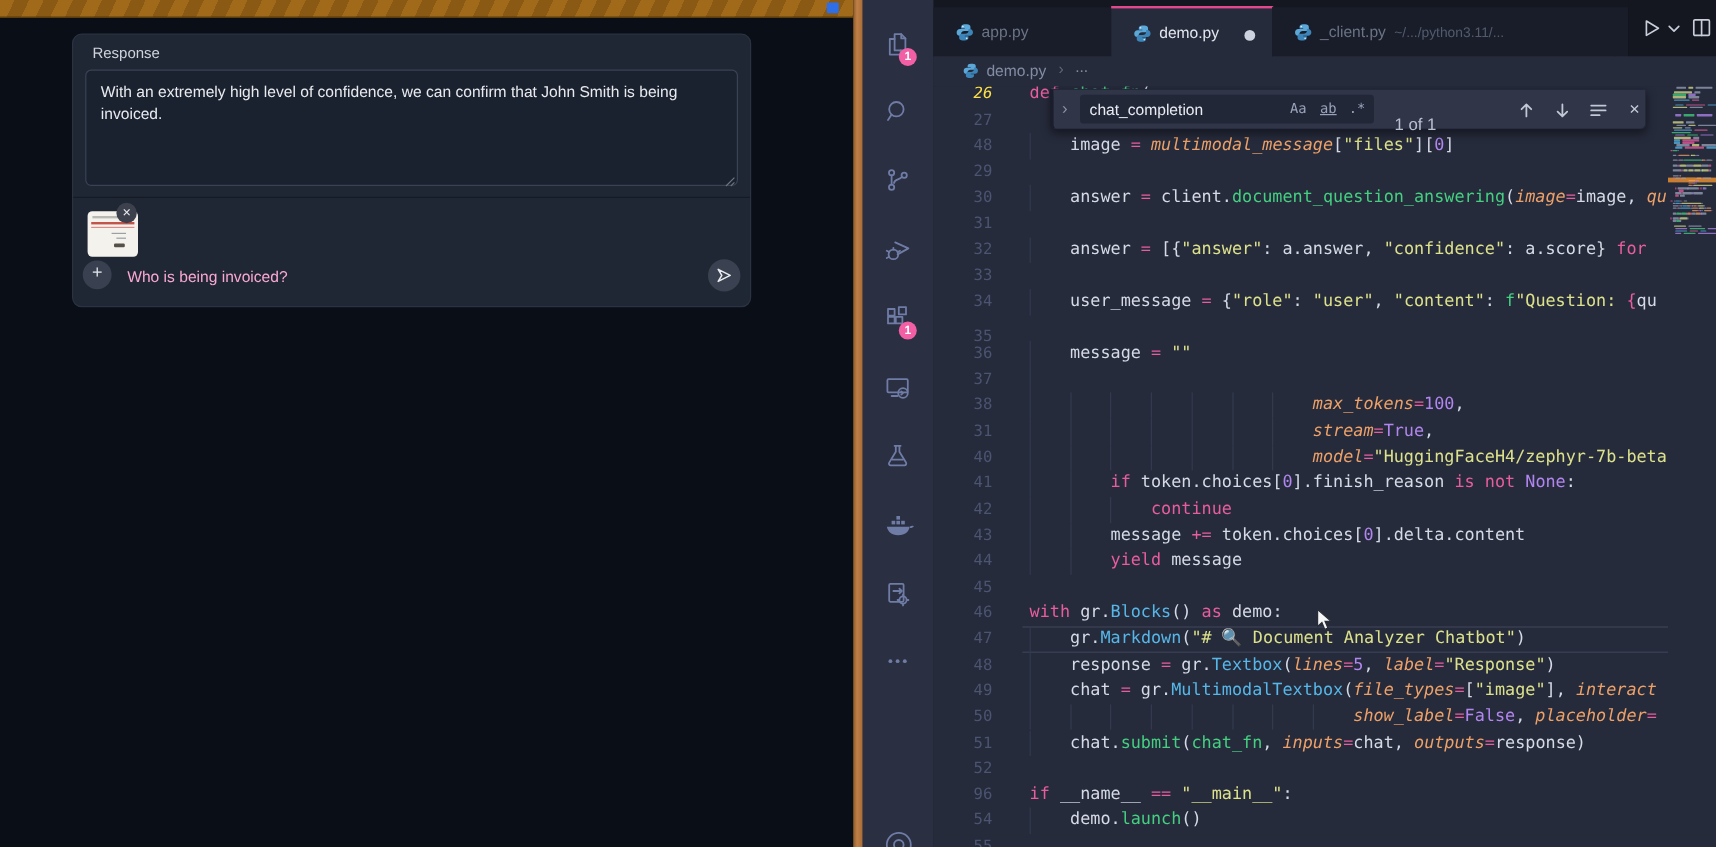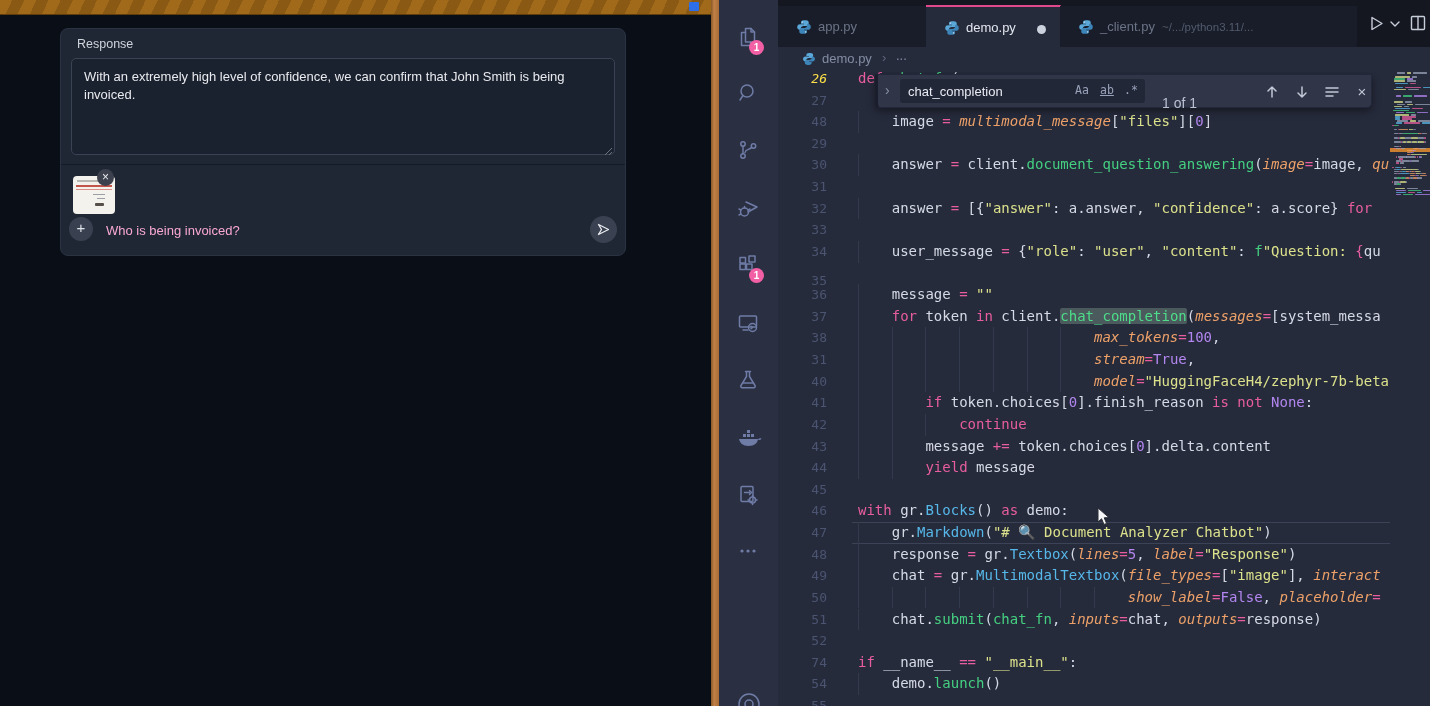--- a/index.html
+++ b/index.html
@@ -337,21 +337,20 @@
               <span class="ct"></span>
             </div>
             <div class="crow" style="top: 212.2px;">
               <span class="gut">36</span>
               <i class="guide" style="left: 80px;"></i>
               <span class="ct"><span class="tk-p">    message </span><span class="tk-k">=</span><span class="tk-p"> </span><span class="tk-s">""</span></span>
             </div>
             <div class="crow" style="top: 233.82px;">
               <span class="gut">37</span>
               <i class="guide" style="left: 80px;"></i>
-              <span class="ct"><span class="tk-p">    </span><span class="tk-k">for</span><span class="tk-p"> token </span><span class="tk-k">in</span><span class="tk-p"> client.</span><span class="tk-m">chat_completion</span><span class="tk-p">(</span><span class="tk-a">messages</span><span class="tk-k">=</span><span class="tk-p">[system_messa</span></span>
             </div>
             <div class="crow" style="top: 255.44px;">
               <span class="gut">38</span>
               <i class="guide" style="left: 80px;"></i>
               <i class="guide" style="left: 113.72px;"></i>
               <i class="guide" style="left: 147.44px;"></i>
               <i class="guide" style="left: 181.16px;"></i>
               <i class="guide" style="left: 214.88px;"></i>
               <i class="guide" style="left: 248.6px;"></i>
               <i class="guide" style="left: 282.32px;"></i>
@@ -443,21 +442,21 @@
             <div class="crow" style="top: 536.5px;">
               <span class="gut">51</span>
               <i class="guide" style="left: 80px;"></i>
               <span class="ct"><span class="tk-p">    chat.</span><span class="tk-f">submit</span><span class="tk-p">(</span><span class="tk-f">chat_fn</span><span class="tk-p">, </span><span class="tk-a">inputs</span><span class="tk-k">=</span><span class="tk-p">chat, </span><span class="tk-a">outputs</span><span class="tk-k">=</span><span class="tk-p">response)</span></span>
             </div>
             <div class="crow" style="top: 558.12px;">
               <span class="gut">52</span>
               <span class="ct"></span>
             </div>
             <div class="crow" style="top: 579.74px;">
-              <span class="gut">74</span>
+              <span class="gut">96</span>
               <span class="ct"><span class="tk-k">if</span><span class="tk-p"> __name__ </span><span class="tk-k">==</span><span class="tk-p"> </span><span class="tk-s">"__main__"</span><span class="tk-p">:</span></span>
             </div>
             <div class="crow" style="top: 601.36px;">
               <span class="gut">54</span>
               <i class="guide" style="left: 80px;"></i>
               <span class="ct"><span class="tk-p">    demo.</span><span class="tk-f">launch</span><span class="tk-p">()</span></span>
             </div>
             <div class="crow" style="top: 622.98px;">
               <span class="gut">55</span>
               <span class="ct"></span>

